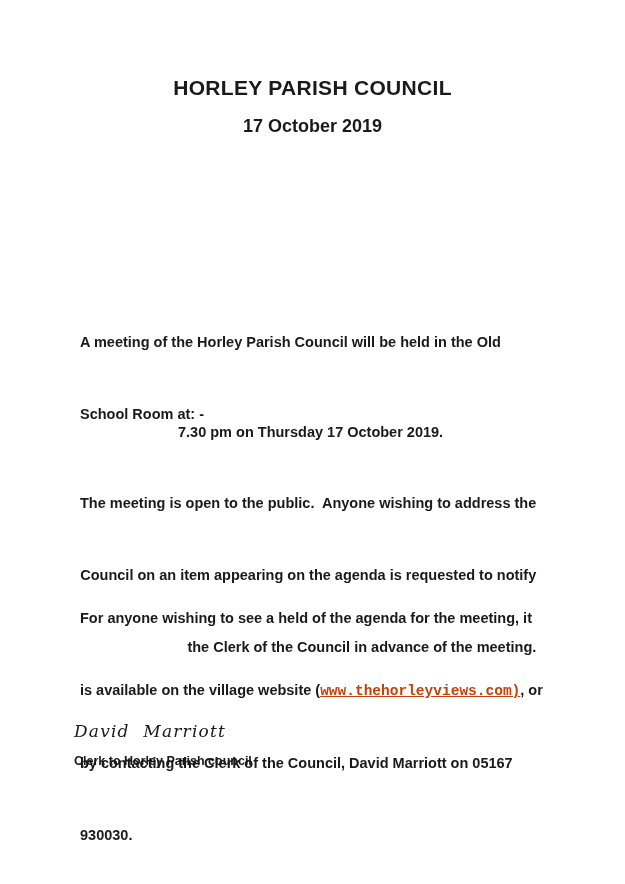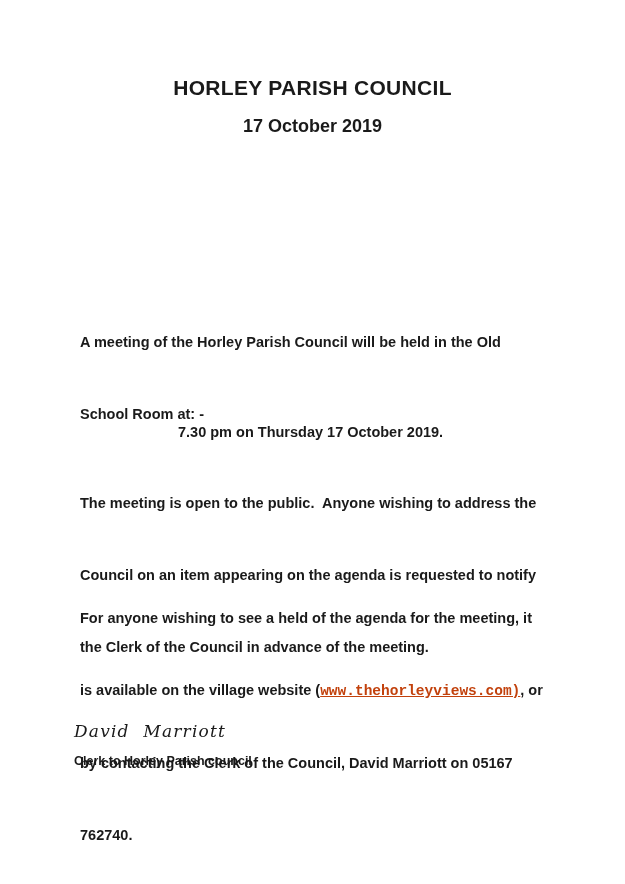--- a/index.html
+++ b/index.html
@@ -49,21 +49,21 @@
   .time-line {
     position: absolute;
     top: 376px;
     left: 178px;
     font-size: 14.5px;
     font-weight: bold;
     line-height: 24px;
     white-space: pre;
     margin-top: 44px;
   }
-  .para2 { top: 443px; }
+  .para2 { top: 443px; text-align: right; }
   .para3 { top: 558px; }
   .weblink {
     color: #c2410c;
     text-decoration: underline;
     cursor: pointer;
     white-space: pre;
     font-family: Liberation Mono, monospace;
   }
   .signature {
     position: absolute;
@@ -107,20 +107,20 @@
   <div class="body-block para2">
     <div>The meeting is open to the public.  Anyone wishing to address the</div>
     <div>Council on an item appearing on the agenda is requested to notify</div>
     <div>the Clerk of the Council in advance of the meeting.</div>
   </div>
 
   <div class="body-block para3">
     <div>For anyone wishing to see a held of the agenda for the meeting, it</div>
     <div><span>is available on the village website (</span><span class="weblink">www.thehorleyviews.com)</span><span>, or</span></div>
     <div>by contacting the Clerk of the Council, David Marriott on 05167</div>
-    <div>762740.</div>
+    <div>930030.</div>
   </div>
 
   <div class="signature">David Marriott</div>
 
   <div class="signature-role">Clerk to Horley Parish council</div>
 
 </div>
 
 </body></html>

